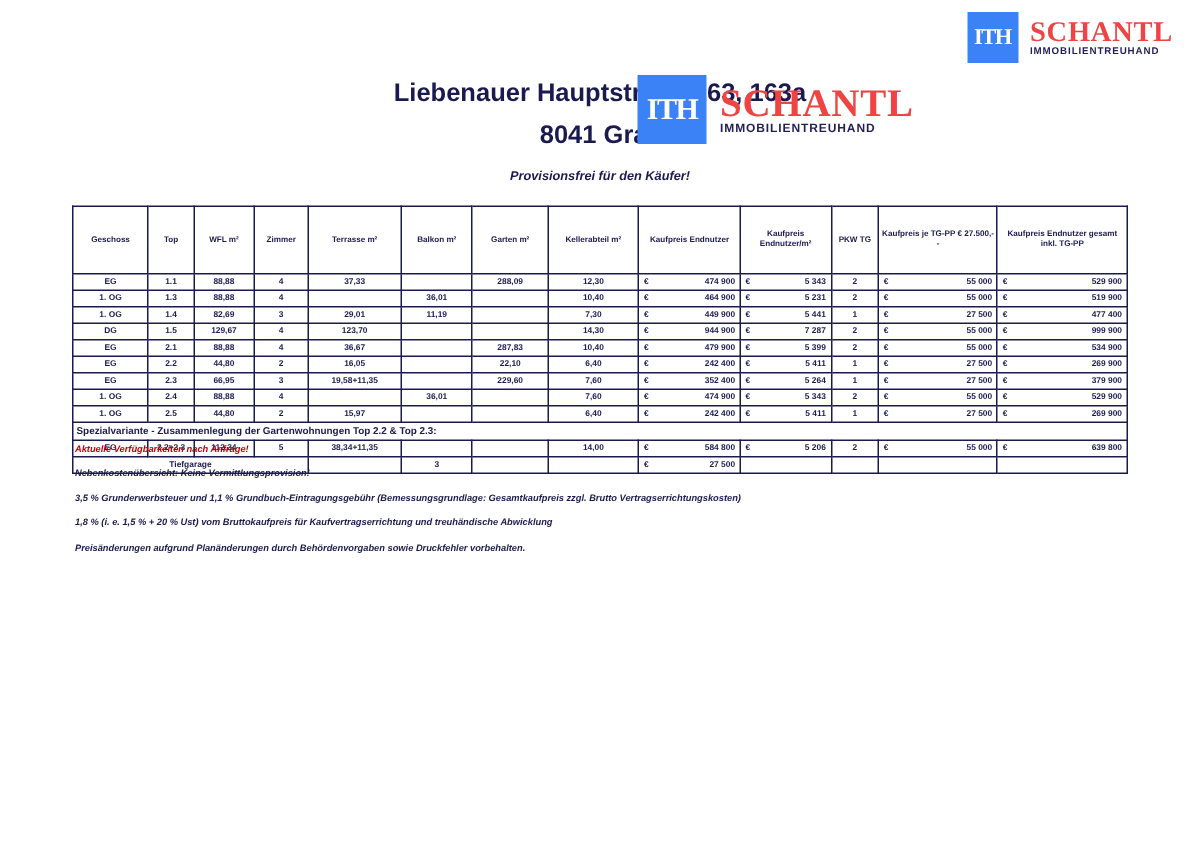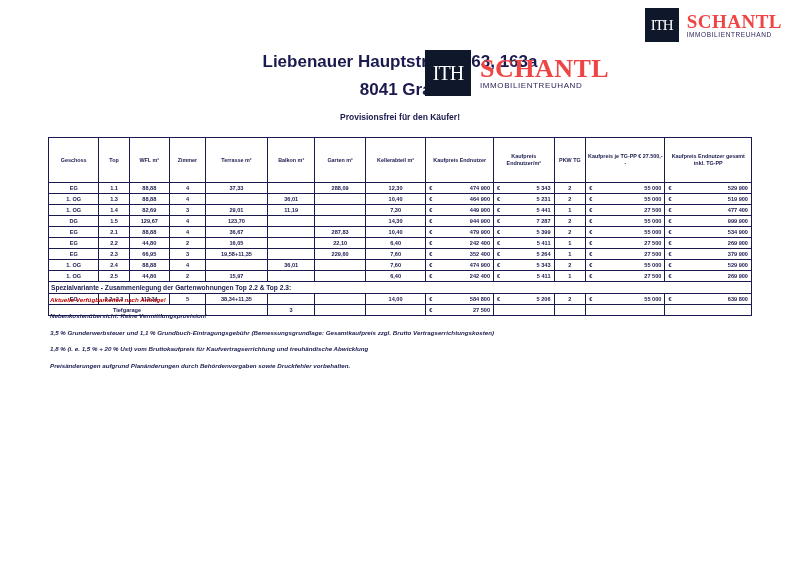--- a/index.html
+++ b/index.html
@@ -11,47 +11,47 @@
     position:relative;
     overflow:hidden;
   }
 
   
   .logo-top{
     position:absolute;top:8px;right:18px;
     display:flex;align-items:center;gap:8px;
   }
   .logo-mark{
-    width:34px;height:34px;background:#0f172a;
+    width:34px;height:34px;background:#3b82f6;
     display:flex;align-items:center;justify-content:center;
-    color:#ffffff;font-weight:normal;font-size:15px;letter-spacing:-1px;
+    color:#ffffff;font-weight:bold;font-size:15px;letter-spacing:-1px;
     font-family:"Liberation Serif", serif;
   }
   .logo-words{line-height:1.05;}
   .logo-name{
     font-family:"Liberation Serif", serif;
     font-size:19px;font-weight:bold;color:#ef4444;letter-spacing:.5px;
   }
   .logo-sub{
-    font-size:6.5px;font-weight:normal;color:#231f55;letter-spacing:.6px;
+    font-size:6.5px;font-weight:bold;color:#231f55;letter-spacing:.6px;
   }
 
   
   .headings{
     position:absolute;top:52px;left:0;width:100%;
     text-align:center;
   }
   .title-1{
     font-size:17px;font-weight:bold;color:#1a1a4e;margin:0;
   }
   .title-2{
     font-size:17px;font-weight:bold;color:#1a1a4e;margin:8px 0 0 0;
   }
   .subtitle{
-    font-size:8.5px;font-weight:bold;color:#1a1a4e;
+    font-size:8.5px;font-weight:bold;font-style:italic;color:#1a1a4e;
     margin:12px 0 0 0;
     text-align:center;
   }
 
   
   .logo-inline{
     position:absolute;top:50px;left:425px;
     display:flex;align-items:center;gap:9px;
   }
   .logo-inline .logo-mark{width:46px;height:46px;font-size:20px;}

